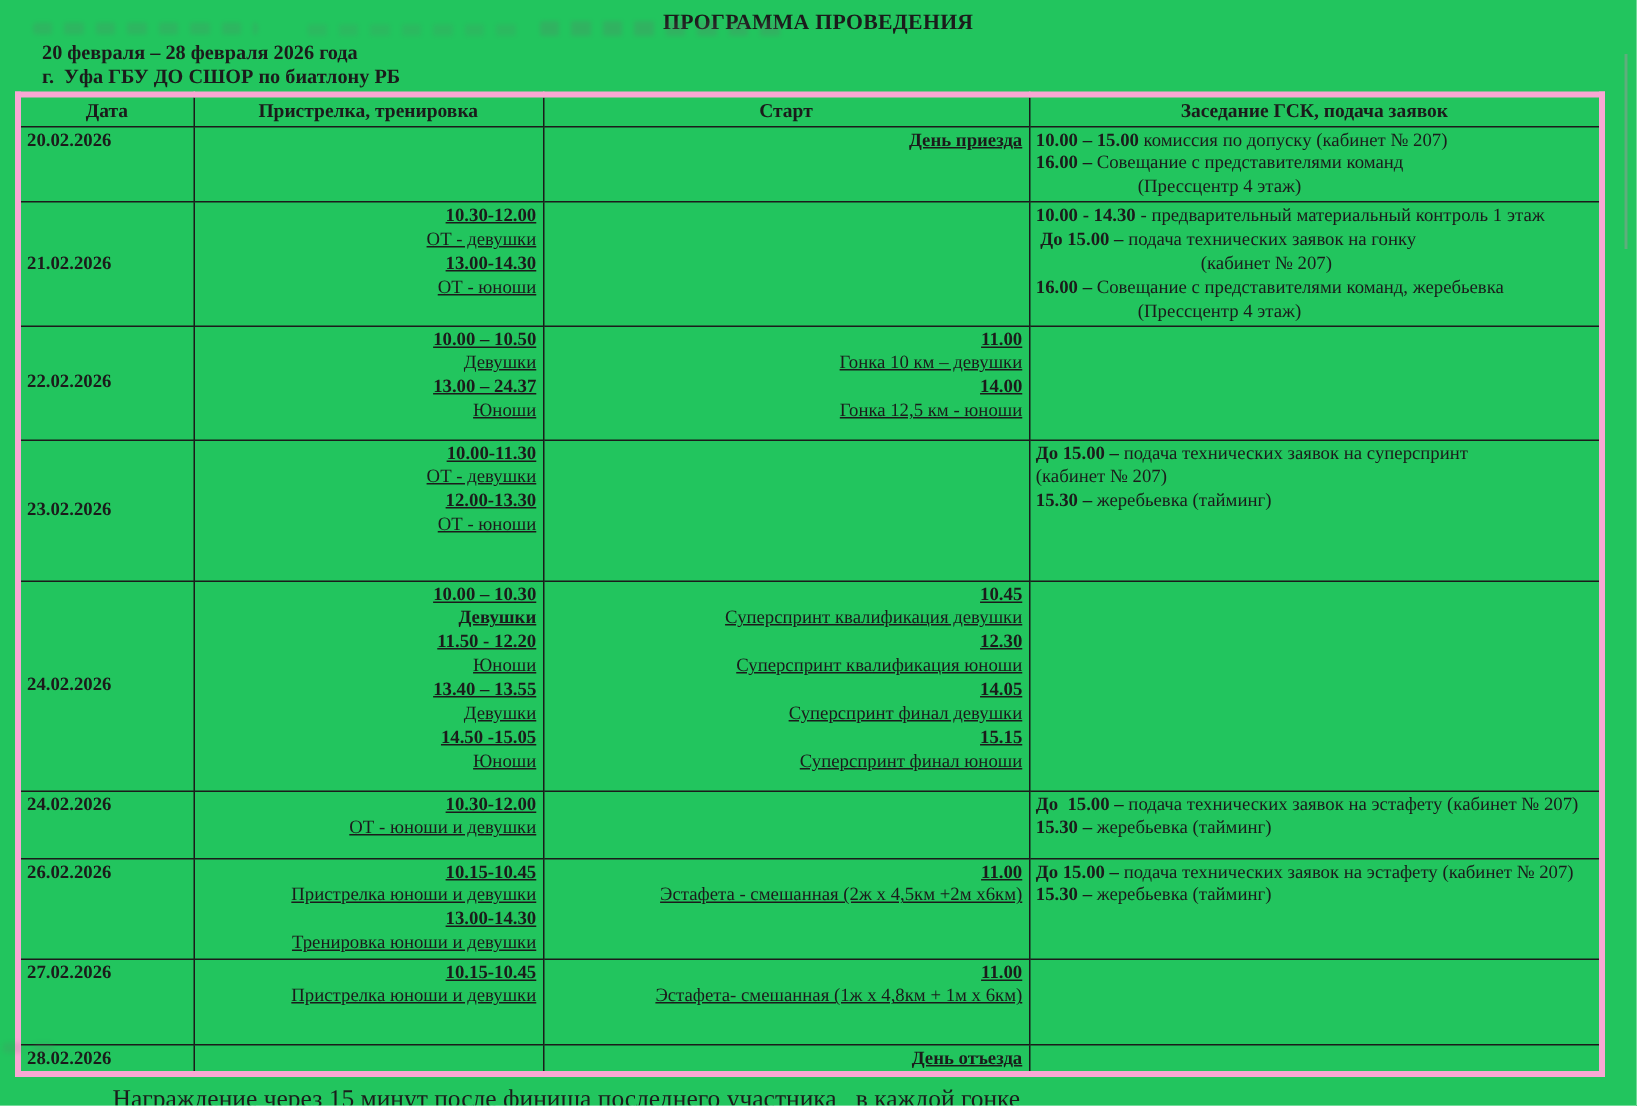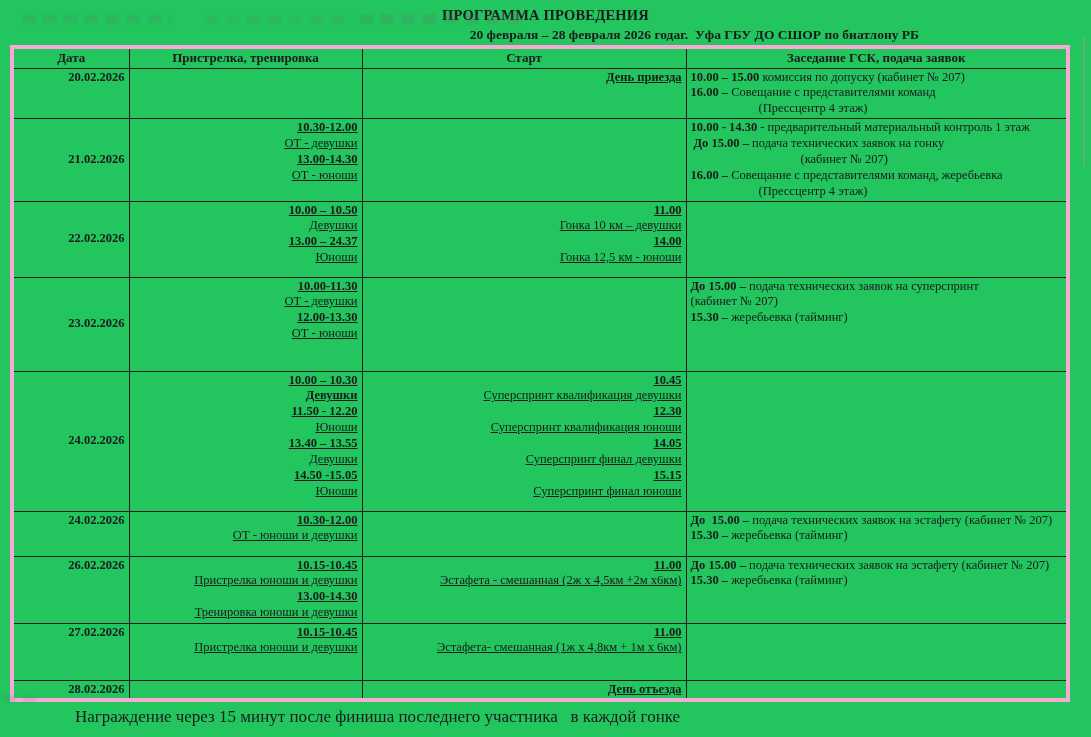--- a/index.html
+++ b/index.html
@@ -22,44 +22,45 @@
   .bleed.a2 { left: 205px; top: 16px;  width: 140px; height: 8px; opacity: .12; }
   .bleed.a3 { left: 360px; top: 14px;  width: 165px; height: 10px; opacity: .2; }
   .bleed.a4 { left: 2px;   top: 695px; width: 34px;  height: 7px; opacity: .14; }
   .edge-line { position: absolute; left: 1083px; top: 36px; width: 1.5px; height: 130px; background:#999; opacity:.5; pointer-events:none; }
 
   .titles { text-align: center; padding-top: 7px; }
   .doc-title { font-weight: bold; font-size: 14.5px; letter-spacing: .2px; }
   .doc-subtitle { font-weight: bold; font-size: 13px; margin-top: 3px; }
 
   .meta {
-    display: flex; justify-content: flex-end;
+    display: flex; justify-content: flex-start;
     font-weight: bold; font-size: 13.5px;
     padding: 3px 172px 2px 28px;
     white-space: pre-wrap;
+    flex-direction: column;
   }
 
   table.schedule {
     margin-left: 10px;
     width: 1056px;
     border-collapse: collapse;
     table-layout: fixed;
     border: 4px solid #f9a8d4;
   }
   table.schedule th, table.schedule td {
     border: 1.5px solid #1b1b1b;
     padding: 1px 4px;
     vertical-align: top;
     font-size: 12.5px;
     line-height: 1.27;
     white-space: pre-wrap;
     overflow: hidden;
   }
   table.schedule th { font-weight: bold; font-size: 13px; height: 20px; padding: 1px 2px; }
-  td.date-cell { text-align: right; font-weight: bold; }
+  td.date-cell { text-align: left; font-weight: bold; }
   td.cell-center { text-align: right; text-decoration: underline; }
   td.cell-left { text-align: left; padding-left: 6px; padding-right: 6px; }
   .b { font-weight: bold; }
   .line { min-height: 15px; }
 
   
   tbody tr:nth-child(1) { height: 46px; }
   tbody tr:nth-child(2) { height: 80px; }
   tbody tr:nth-child(3) { height: 76px; }
   tbody tr:nth-child(4) { height: 94px; }

